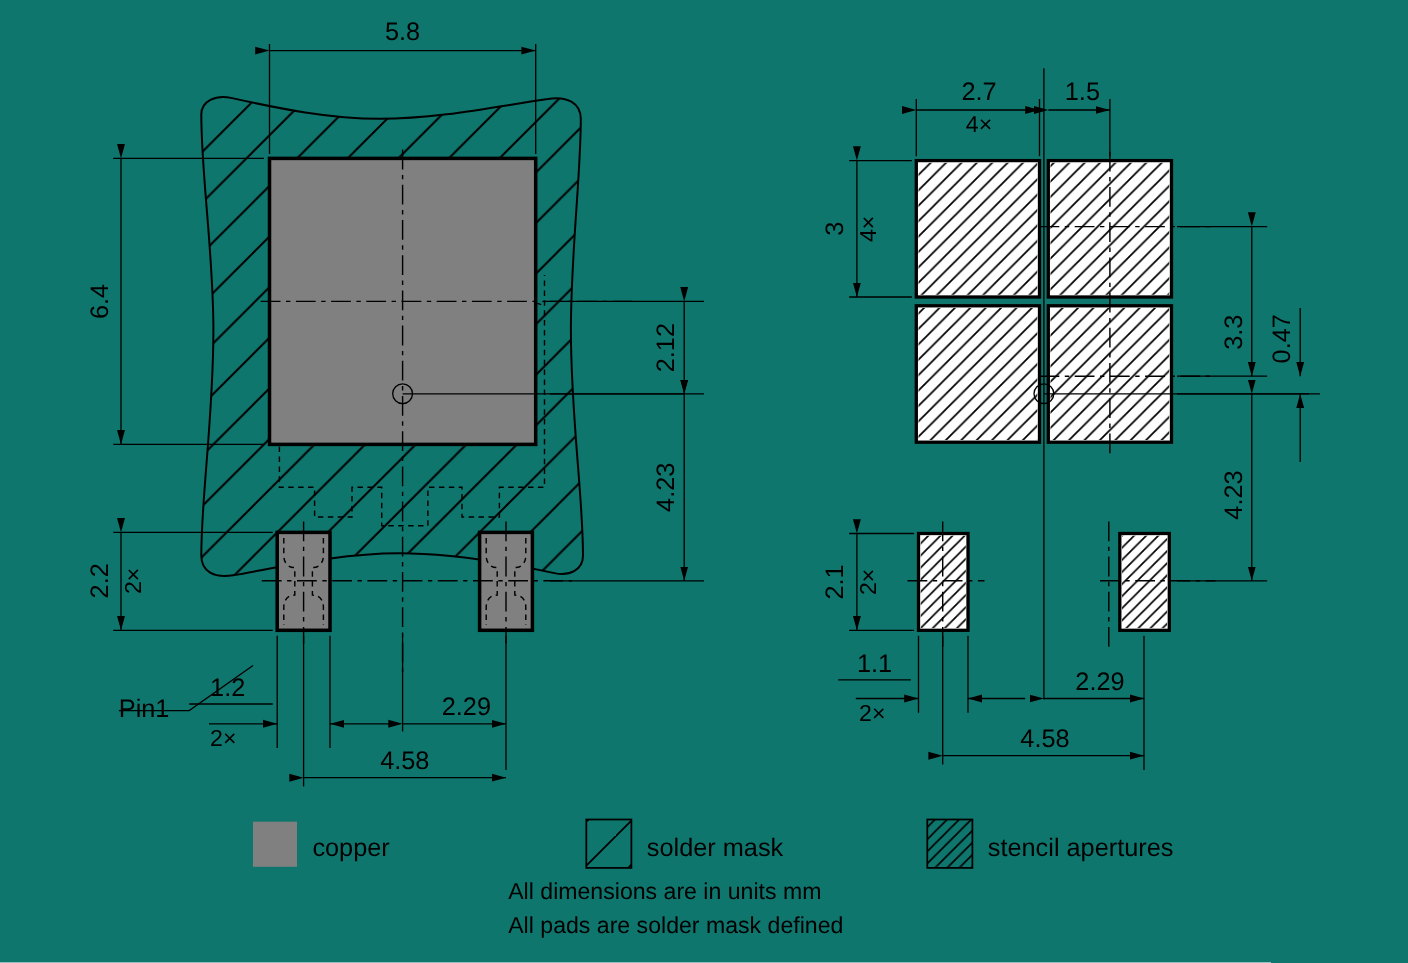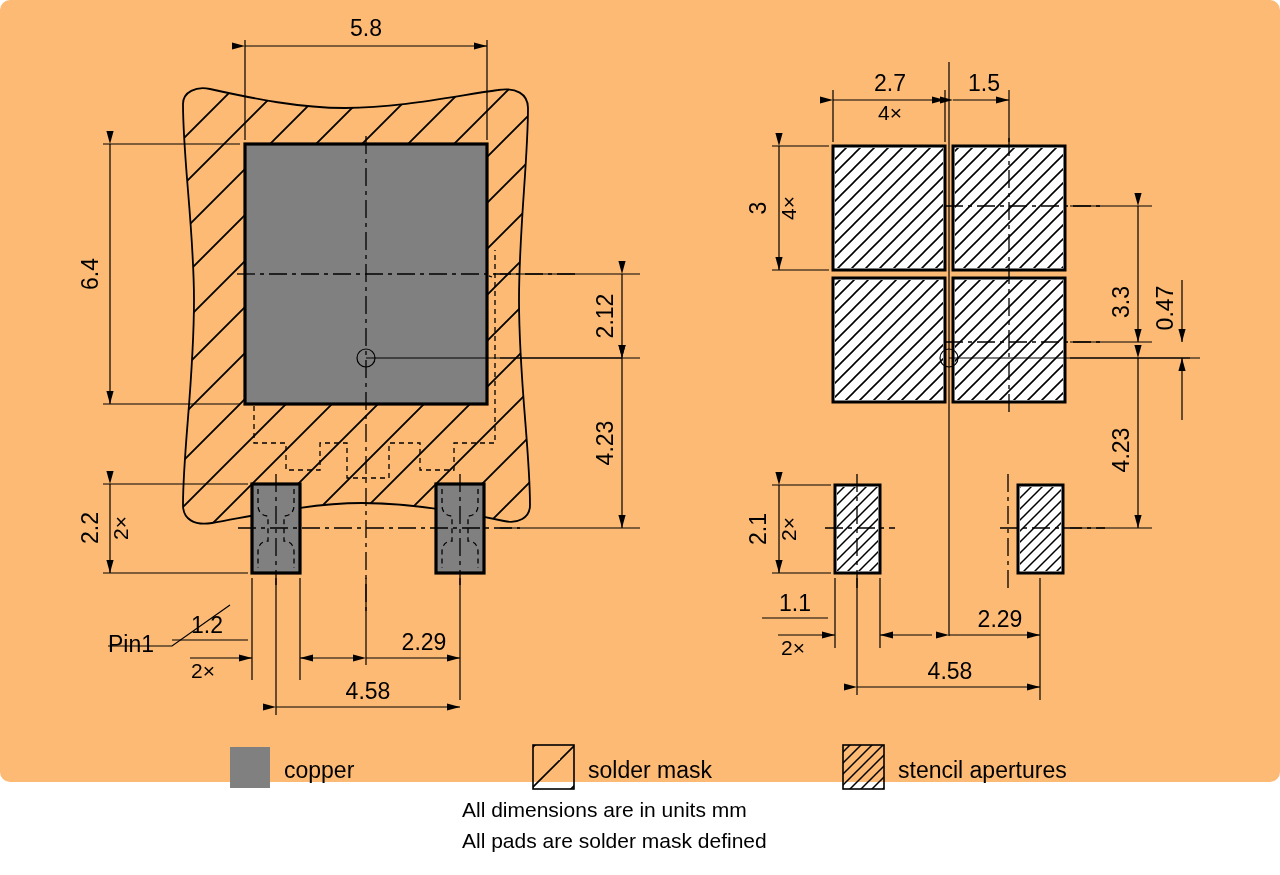--- a/index.html
+++ b/index.html
@@ -9,23 +9,22 @@
   }
   body {
     width: 1280px;
     height: 875px;
     font-family: "Liberation Sans", sans-serif;
     overflow: hidden;
   }
   #root {
     position: relative;
     width: 1280px;
-    height: 782px;
-    background: #fdba74;
-    border-radius: 10px;
+    height: 875px;
+    background: #0f766e;
   }
   svg.drawing {
     position: absolute;
     left: 0;
     top: 0;
     width: 1280px;
     height: 875px;
   }
   text {
     font-family: "Liberation Sans", sans-serif;

